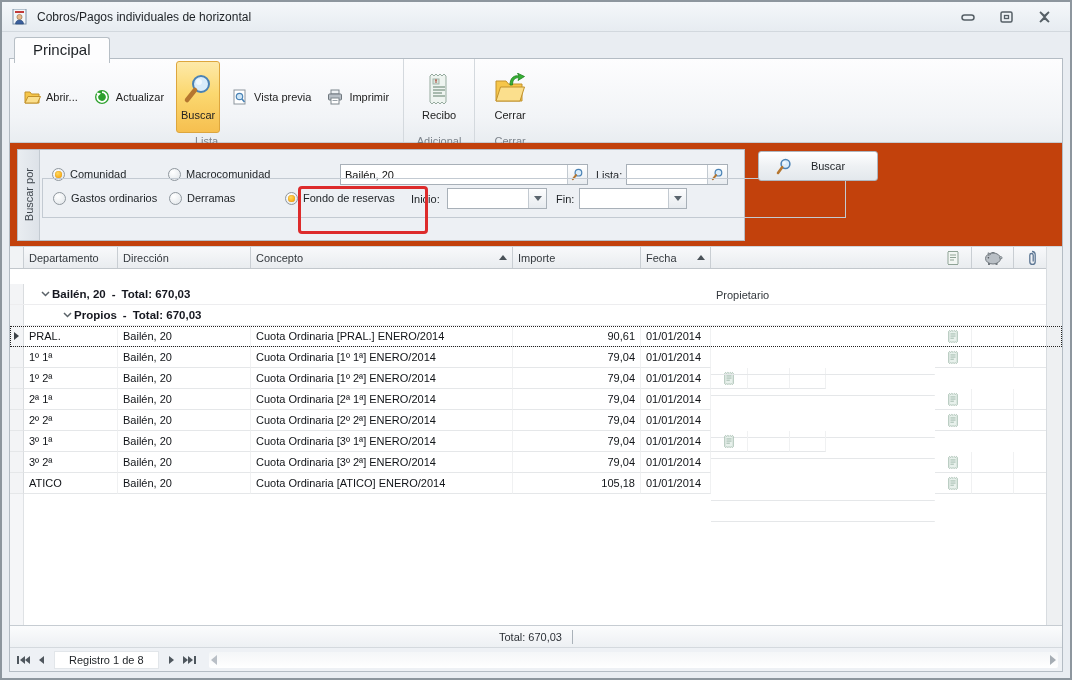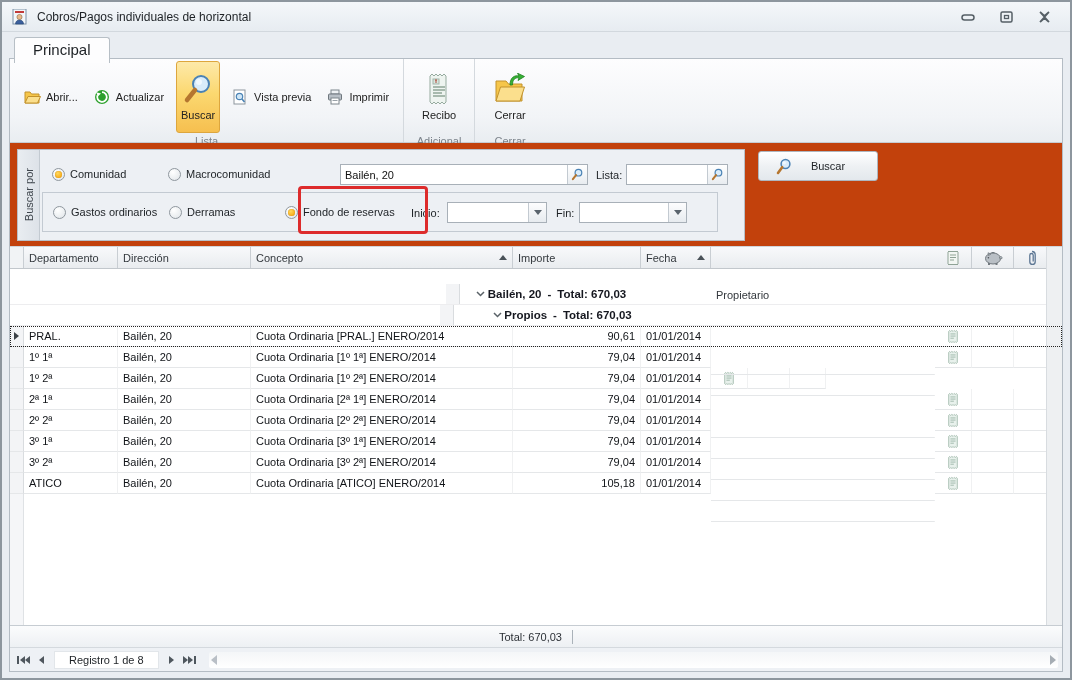--- a/index.html
+++ b/index.html
@@ -42,21 +42,21 @@
   .icon32 { width:34px; height:32px; }
 
   
   .searchband { height:104px; background:#c2410c; position:relative; flex:0 0 auto; border-bottom:1px solid #cfd5db; }
   .spanel { position:absolute; left:7px; top:6px; width:728px; height:92px; border:1px solid #b8bfc7; background:#edf0f4; display:flex; }
   .sside { width:22px; background:linear-gradient(90deg,#e9edf1,#dde2e8); border-right:1px solid #c3cad1;
            display:flex; align-items:center; justify-content:center; }
   .sside span { writing-mode:vertical-rl; transform:rotate(180deg); color:#3f464d; font-size:11px; }
   .scontent { position:relative; flex:1; }
   .srow1 { position:absolute; left:0; top:14px; width:100%; height:22px; }
-  .groupbox { position:absolute; left:2px; top:42px; width:676px; height:40px; border:1px solid #c3cad2; }
+  .groupbox { position:absolute; left:2px; top:28px; width:804px; height:40px; border:1px solid #c3cad2; }
   .radio-item { position:absolute; display:flex; align-items:center; gap:5px; height:20px; color:#1d2125; }
   .rdot { width:13px; height:13px; border-radius:50%; border:1px solid #8f979e;
           background:radial-gradient(circle at 35% 30%, #ffffff, #dfe4e8); position:relative; }
   .radio-item.on .rdot::after { content:''; position:absolute; left:2px; top:2px; width:7px; height:7px; border-radius:50%;
           background:radial-gradient(circle at 38% 32%, #ffd95e, #f59c00); box-shadow:0 0 1px #c77f00 inset; }
   .tinput { position:absolute; height:21px; background:#fff; border:1px solid #a8b0b8; display:flex; align-items:center; }
   .tinput .val { padding:0 4px; color:#111; }
   .lupbtn { width:20px; height:19px; margin-left:auto; border-left:1px solid #c3cad1;
             background:linear-gradient(#ffffff,#e8ecf0); display:flex; align-items:center; justify-content:center; }
   .combo { position:absolute; height:21px; background:#fff; border:1px solid #a8b0b8; display:flex; }
@@ -64,21 +64,21 @@
               display:flex; align-items:center; justify-content:center; }
   .caret { width:0; height:0; border-left:4px solid transparent; border-right:4px solid transparent; border-top:5px solid #5a646d; }
   .flabel { position:absolute; height:21px; display:flex; align-items:center; color:#1d2125; }
   .red-annot { position:absolute; left:258px; top:36px; width:130px; height:48px; border:3px solid #dd2b2b; border-radius:4px; pointer-events:none; }
   .buscar-btn { position:absolute; left:748px; top:8px; width:120px; height:30px; border:1px solid #aeb6bf; border-radius:3px;
                 background:linear-gradient(#ffffff,#eef1f4 50%,#e3e8ed); display:flex; align-items:center; cursor:default; }
   .buscar-btn .blabel { flex:1; text-align:center; margin-right:14px; color:#1d2125; }
 
   
   .grid { flex:1; background:#fff; display:flex; flex-direction:column; min-height:0; position:relative; }
-  .gridrow { display:flex; flex:0 0 auto;justify-content:center; }
+  .gridrow { display:flex; flex:0 0 auto; }
   .c-gut  { width:14px; }  .c-dep { width:94px; } .c-dir { width:133px; } .c-con { width:262px; }
   .c-imp  { width:128px; } .c-fec { width:70px; } .c-pro { width:224px;margin-top:48px; }
   .c-i1 { width:37px; } .c-i2 { width:42px; } .c-i3 { width:36px; } .c-scr { flex:1; }
   .hdr { height:22px; background:linear-gradient(#f8f9fb,#e9ecef); border-bottom:1px solid #c2c7cc; }
   .hdr > div { border-right:1px solid #c9ced3; display:flex; align-items:center; padding:0 5px; color:#33383d; position:relative; }
   .hdr .c-gut { background:#f1f3f5; padding:0; }
   .hdr .c-scr { border-right:none; }
   .sortasc { margin-left:auto; width:0; height:0; border-left:4px solid transparent; border-right:4px solid transparent; border-bottom:5px solid #4a5258; }
   .hdr .icc { justify-content:center; padding:0; }
 
@@ -506,21 +506,20 @@
         <div class="c-scr"></div>
       </div>
 
       <div class="gridrow drow">
         <div class="c-gut"></div>
         <div class="c-dep">3º 1ª</div>
         <div class="c-dir">Bailén, 20</div>
         <div class="c-con">Cuota Ordinaria [3º 1ª] ENERO/2014</div>
         <div class="c-imp">79,04</div>
         <div class="c-fec">01/01/2014</div>
-        <div class="c-pro">Silvia Novo Augusto</div>
         <div class="c-i1">
             <svg width="12" height="15" viewBox="0 0 14 16">
               <path d="M2 2 l1-1 1 1 1-1 1 1 1-1 1 1 1-1 1 1 1-1 1 1 v12 l-1 1-1-1-1 1-1-1-1 1-1-1-1 1-1-1-1 1-1-1 z" fill="#e8f1ec" stroke="#9fb8aa"></path>
               <path d="M4 5h6M4 7.5h6M4 10h4" stroke="#9fb8aa" stroke-width="1.1"></path>
             </svg>
           </div>
         <div class="c-i2"></div>
         <div class="c-i3"></div>
         <div class="c-scr"></div>
       </div>

